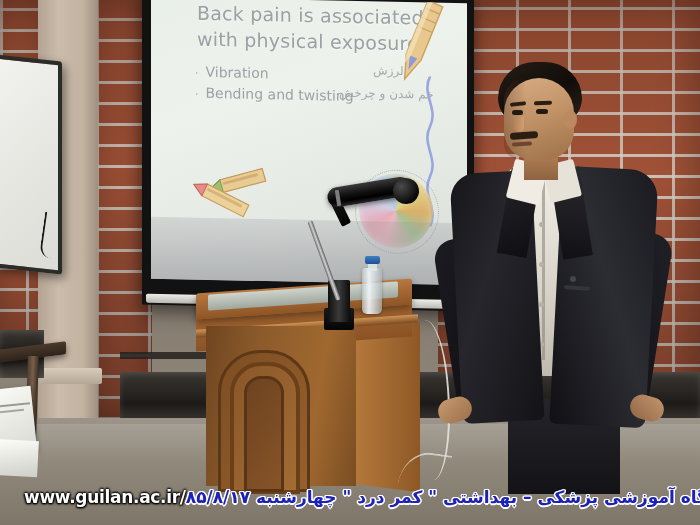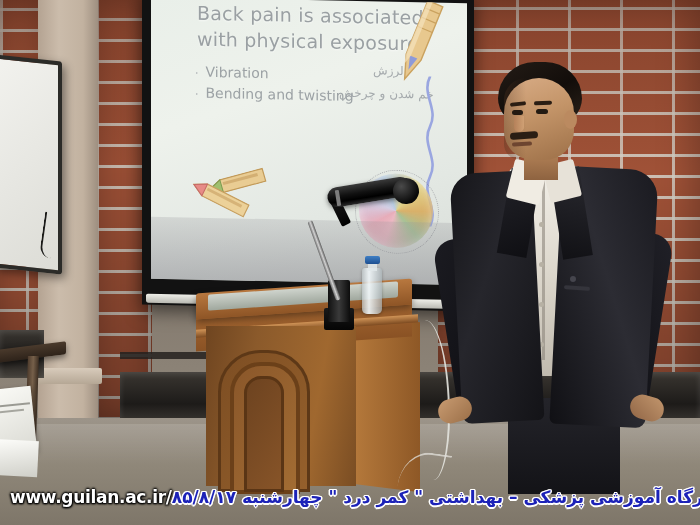--- a/index.html
+++ b/index.html
@@ -267,21 +267,21 @@
   #hand-r{position:absolute;left:178px;top:334px;width:34px;height:24px;
     background:linear-gradient(210deg,#c1956c,#926747);border-radius:12px;transform:rotate(16deg);}
 
   #trouser{position:absolute;left:56px;top:336px;width:112px;height:96px;
     background:linear-gradient(180deg,#24242a,#131317);}
 
   
   #caption{
     position:absolute;left:0;bottom:14px;width:700px;height:28px;
     display:flex;align-items:center;justify-content:flex-start;
-    padding:0 10px;box-sizing:border-box;gap:0;
+    padding:0 24px;box-sizing:border-box;gap:0;
   }
   #url{
     color:#ffffff;font-family:"DejaVu Sans",sans-serif;font-weight:bold;
     font-size:17px;letter-spacing:-.3px;
     text-shadow:0 0 3px #000,1px 1px 2px #000,-1px 1px 2px #000,0 -1px 2px #000;
     white-space:nowrap;
   }
   #fa-caption{
     flex:1;text-align:right;direction:rtl;
     color:#1c22b8;font-family:"DejaVu Sans",sans-serif;font-weight:bold;

